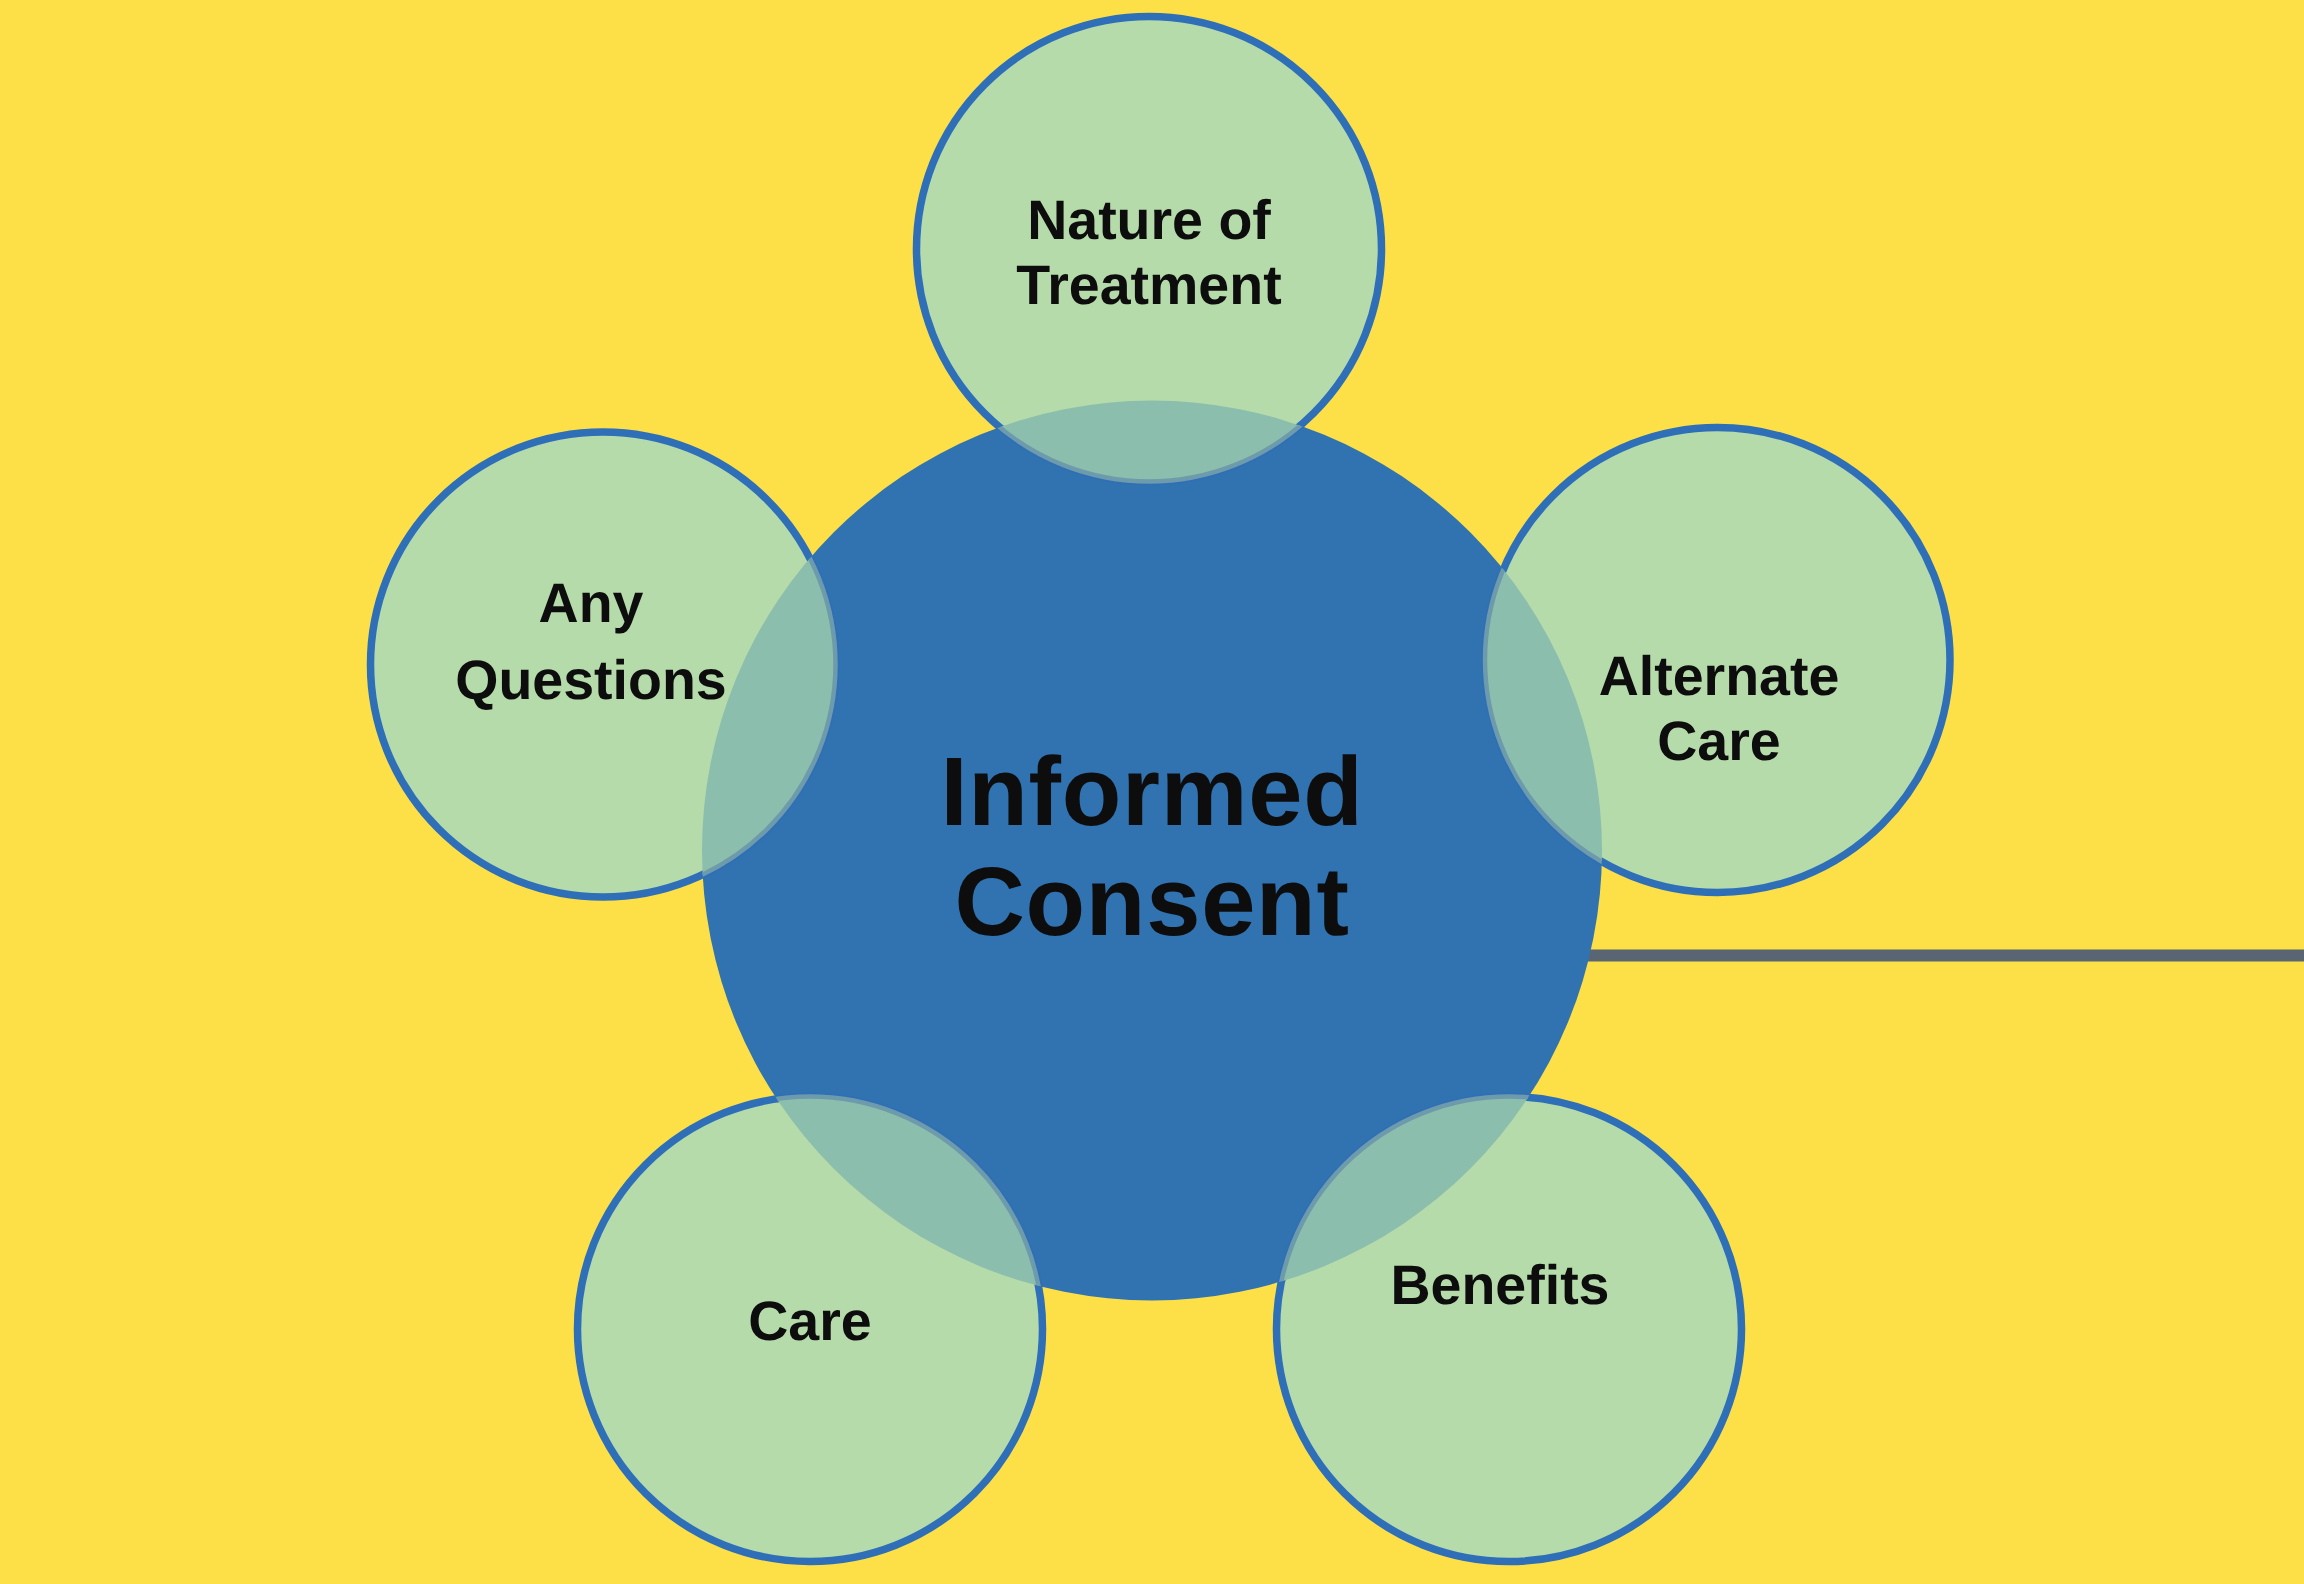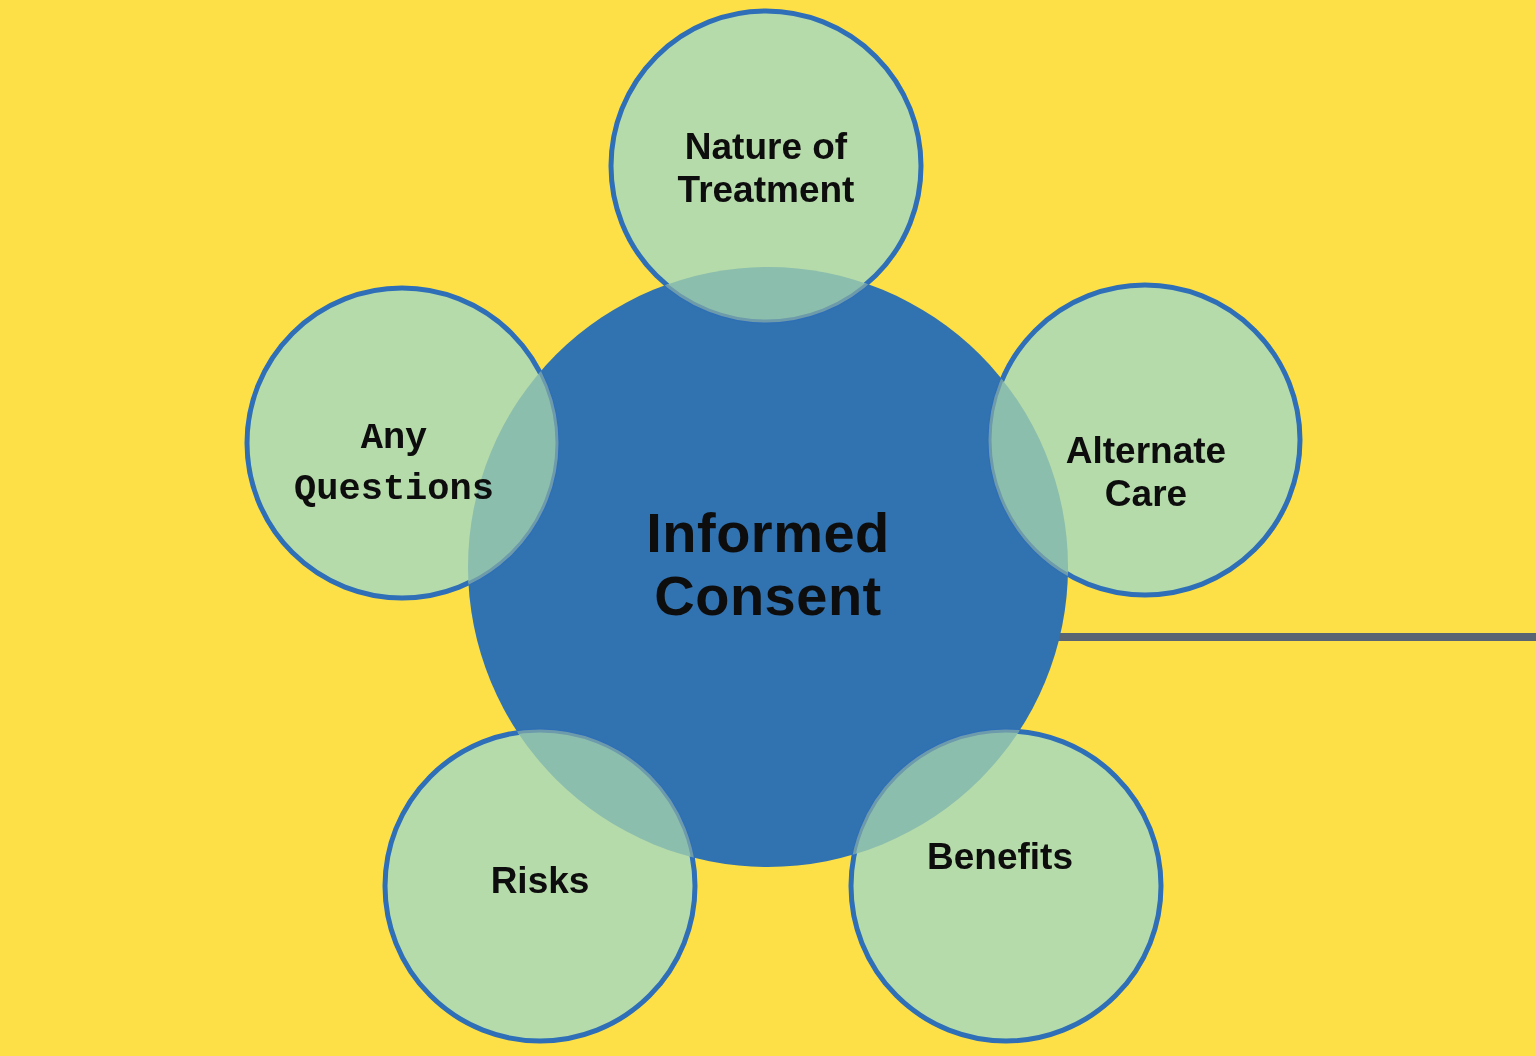--- a/index.html
+++ b/index.html
@@ -28,46 +28,45 @@
     transform: translate(-50%, -50%);
     text-align: center;
     color: #0d0d0d;
     font-weight: 700;
     user-select: none;
   }
   .label-center {
     left: 768px;
     top: 565px;
     width: 420px;
-    font-size: 56px;
+    font-size: 65px;
     line-height: 1.12;
     letter-spacing: 0.5px;
   }
   .label-top {
     left: 766px;
     top: 169px;
     width: 210px;
     font-size: 37px;
     line-height: 1.15;
   }
   .label-right {
     left: 1146px;
     top: 441px;
     width: 195px;
     font-size: 37px;
     line-height: 1.15;
     margin-top: 32px;
   }
   .label-left {
     left: 394px;
-    top: 464px;
+    top: 428px;
     width: 205px;
     font-size: 37px;
     line-height: 1.38;
-    font-family: Liberation Mono, monospace;
   }
   .label-bottom-left {
     left: 540px;
     top: 881px;
     font-size: 37px;
     white-space: nowrap;
   }
   .label-bottom-right {
     left: 1000px;
     top: 857px;
@@ -126,19 +125,19 @@
       </g>
     </g>
   </svg>
 
   <div class="label label-top">Nature of Treatment</div>
 
   <div class="label label-right">Alternate Care</div>
 
   <div class="label label-bottom-right">Benefits</div>
 
-  <div class="label label-bottom-left">Risks</div>
+  <div class="label label-bottom-left">Care</div>
 
   <div class="label label-left">Any Questions</div>
 
   <div class="label label-center">Informed Consent</div>
 
 </div>
 
 </body></html>

